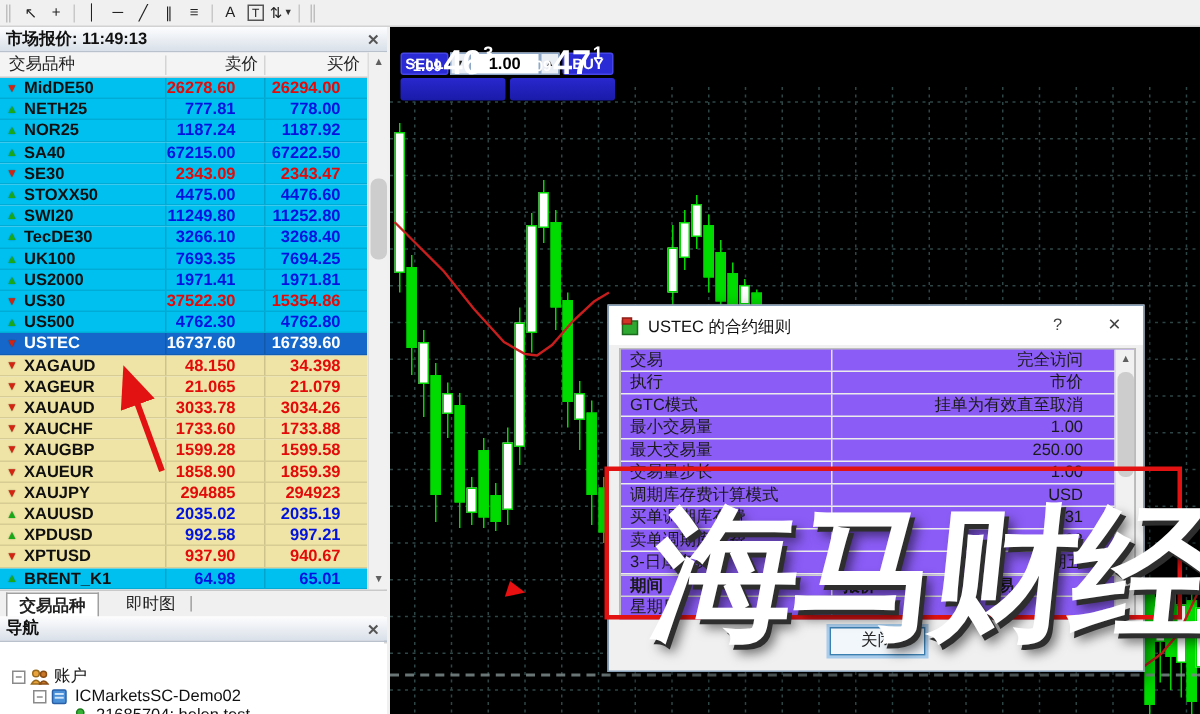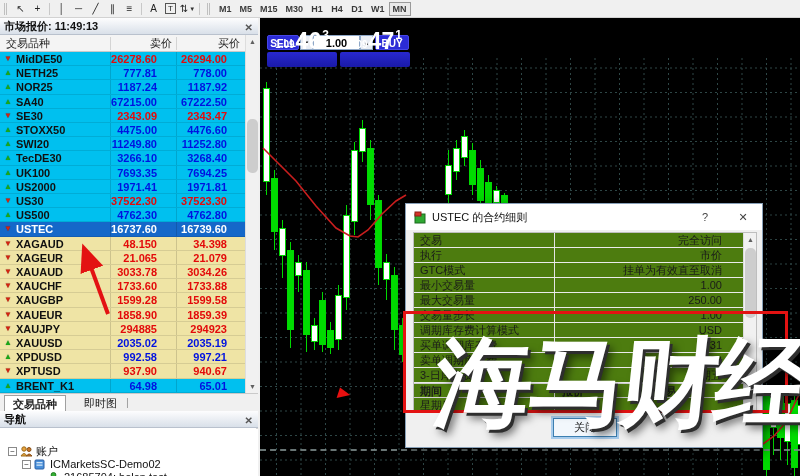--- a/index.html
+++ b/index.html
@@ -121,21 +121,21 @@
   
   #dialog { position:absolute; left:405px; top:203px; width:358px; height:245px; background:#F0F0F0;
             border:1px solid #88A0B8; box-shadow:3px 4px 12px rgba(0,0,0,.5); z-index:20; }
   #dlg-titlebar { position:absolute; left:0; top:0; width:100%; height:26px; background:#FFF; }
   #dlg-title { position:absolute; left:26px; top:6px; font-size:11px; color:#111; }
   #dlg-icon { position:absolute; left:8px; top:7px; }
   #dlg-help, #dlg-close { position:absolute; top:4px; width:22px; height:18px; text-align:center;
             line-height:18px; font-size:11px; color:#444; }
   #dlg-help { right:46px; }
   #dlg-close { right:8px; }
-  #spec-table { position:absolute; left:7px; top:28px; width:344px; height:181px; background:#4d7c0f;
+  #spec-table { position:absolute; left:7px; top:28px; width:344px; height:181px; background:#8b5cf6;
                 border:1px solid #BEBEBE; overflow:hidden; }
   .drow { position:absolute; left:0; width:330px; height:15px; font-size:11px; line-height:15px;
           border-bottom:1px solid #EBEBEB; color:#1A1A1A; }
   .drow .dl { position:absolute; left:6px; }
   .drow .dv { position:absolute; right:22px; }
   .drow .colline { position:absolute; left:140px; top:0; width:1px; height:100%; background:#E4E4E4; }
   .drow.sessions { font-weight:bold; border-top:1px solid #D0D0D0; border-bottom:1px solid #D0D0D0; }
   .drow.sessions .q { position:absolute; left:148px; }
   .drow.sessions .t { position:absolute; left:240px; }
   .drow .colline2 { position:absolute; left:233px; top:0; width:1px; height:100%; background:#E4E4E4; }
@@ -176,31 +176,20 @@
         <span class="tool">≡</span>
         <span class="tsep"></span>
         <span class="tool">A</span>
         <span class="tool boxed">
           <span>T</span>
         </span>
         <span class="tool">⇅<span class="caret">▼</span></span>
       </span>
     <span class="tsep"></span>
     <span class="grip"></span>
-    <span id="tf-buttons" style="display:flex;align-items:center;">
-        <span class="tf">M1</span>
-        <span class="tf">M5</span>
-        <span class="tf">M15</span>
-        <span class="tf">M30</span>
-        <span class="tf">H1</span>
-        <span class="tf">H4</span>
-        <span class="tf">D1</span>
-        <span class="tf">W1</span>
-        <span class="tf active">MN</span>
-      </span>
   </div>
 
   <div id="left-panel">
 
     <div id="mw-header" class="panel-header">
       <span>市场报价: 11:49:13</span>
       <span class="panel-close">✕</span>
     </div>
 
     <div id="mw-colhead">
@@ -289,21 +278,21 @@
           <span class="sym">US2000</span>
           <span class="px bid up">1971.41</span>
           <span class="px ask up">1971.81</span>
           <span class="vline" style="left:110px"></span>
           <span class="vline" style="left:176px"></span>
         </div>
         <div class="mwrow bg-cyan" style="top: 142px;">
           <span class="ic down">▼</span>
           <span class="sym">US30</span>
           <span class="px bid down">37522.30</span>
-          <span class="px ask down">37523.30</span>
+          <span class="px ask down">15354.86</span>
           <span class="vline" style="left:110px"></span>
           <span class="vline" style="left:176px"></span>
         </div>
         <div class="mwrow bg-cyan" style="top: 156.2px;">
           <span class="ic up">▲</span>
           <span class="sym">US500</span>
           <span class="px bid up">4762.30</span>
           <span class="px ask up">4762.80</span>
           <span class="vline" style="left:110px"></span>
           <span class="vline" style="left:176px"></span>

